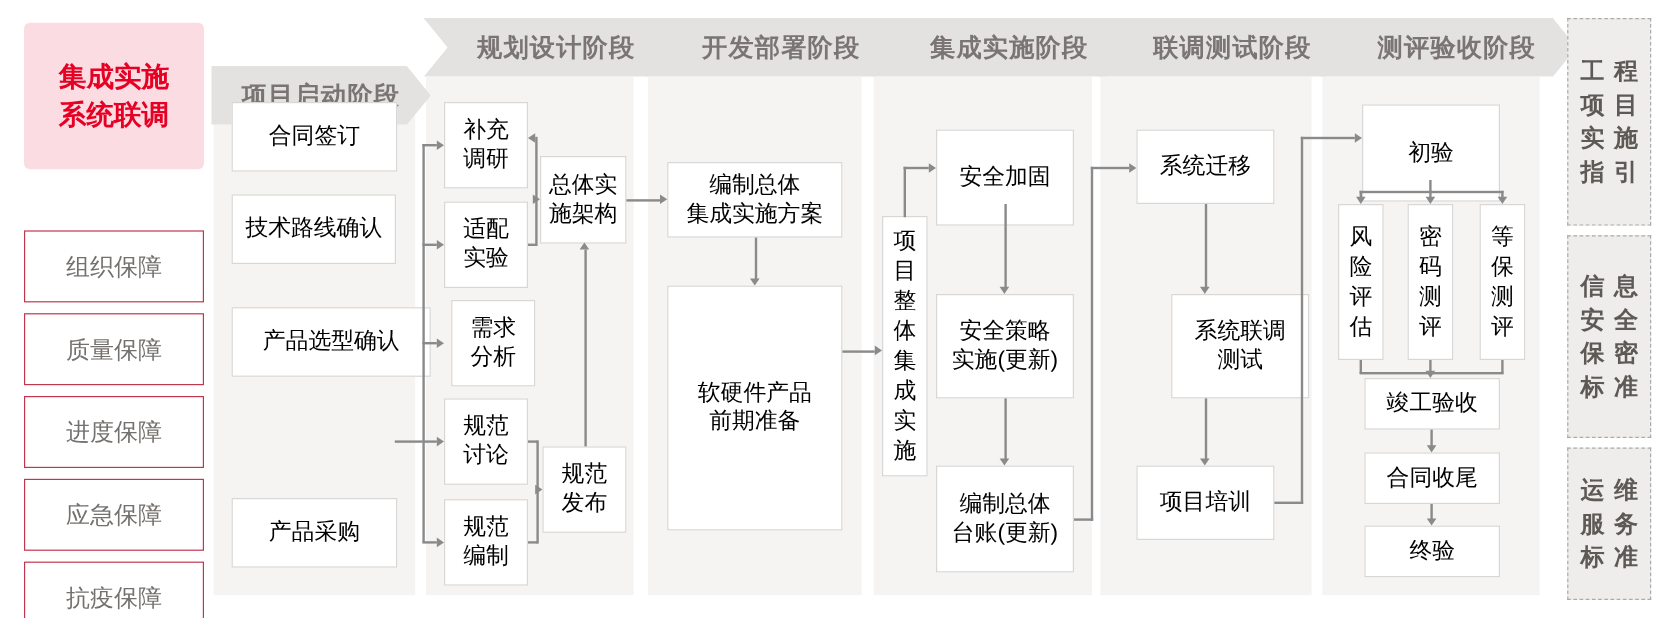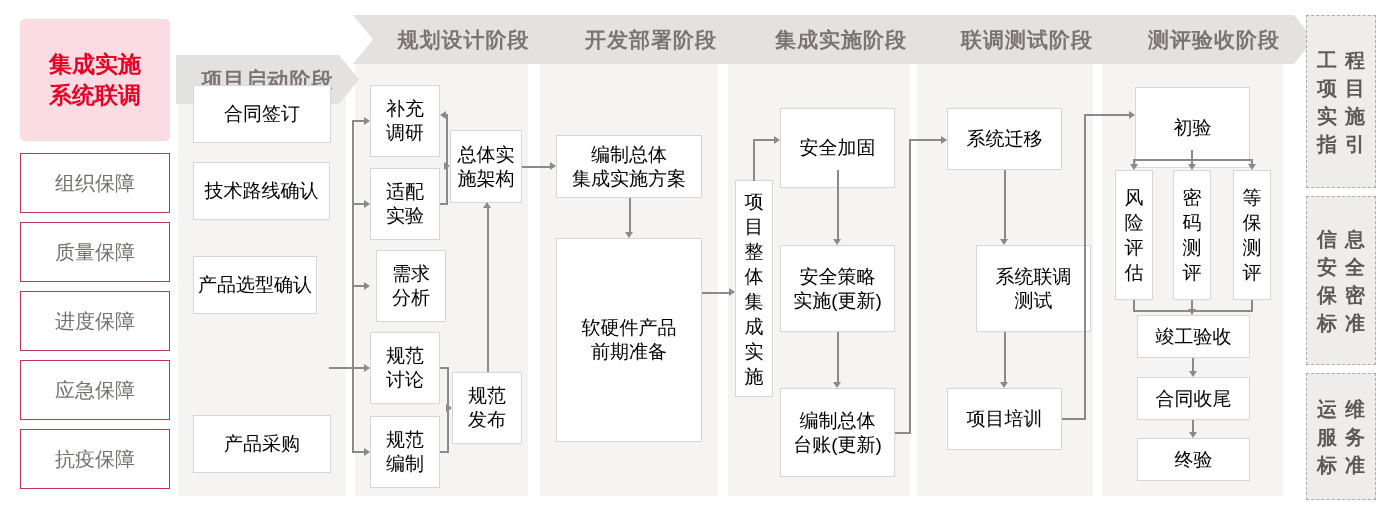--- a/index.html
+++ b/index.html
@@ -13,21 +13,21 @@
   .band.notch{clip-path:polygon(0 0,calc(100% - 20px) 0,100% 50%,calc(100% - 20px) 100%,0 100%,20px 50%);padding-left:14px;}
   .node{position:absolute;background:#fff;border:1px solid #d9d7d5;color:#000000;
         font-size:19px;line-height:24px;display:flex;align-items:center;justify-content:center;
         text-align:center;white-space:pre-line;box-sizing:border-box;}
   .vnode{line-height:25px;}
   .sidebar-head{position:absolute;left:20px;top:19px;width:150px;height:122px;background:#fbdce2;
         border-radius:5px;color:#e60023;font-weight:bold;font-size:23px;line-height:31px;
         display:flex;align-items:center;justify-content:center;text-align:center;white-space:pre-line;}
   .sidebar-item{position:absolute;left:20px;width:150px;height:60px;background:#fff;
         border:1.5px solid #c0374f;color:#73706e;font-size:20px;box-sizing:border-box;
-        display:flex;align-items:center;justify-content:center;}
+        display:flex;align-items:center;justify-content:center;margin-top:39px;}
   .std{position:absolute;left:1306px;width:70px;background:#eeedec;border:1px dashed #adaba9;
         color:#5d5955;font-weight:bold;font-size:20px;line-height:28px;letter-spacing:8px;
         padding-left:8px;box-sizing:border-box;display:flex;align-items:center;justify-content:center;
         text-align:center;white-space:pre-line;}
   .ln{position:absolute;background:#8a8a8a;}
   .arr{position:absolute;width:0;height:0;}
   .arr-r{border-top:4px solid transparent;border-bottom:4px solid transparent;border-left:6px solid #8a8a8a;}
   .arr-l{border-top:4px solid transparent;border-bottom:4px solid transparent;border-right:6px solid #8a8a8a;}
   .arr-d{border-left:4px solid transparent;border-right:4px solid transparent;border-top:6px solid #8a8a8a;}
   .arr-u{border-left:4px solid transparent;border-right:4px solid transparent;border-bottom:6px solid #8a8a8a;}
@@ -54,21 +54,21 @@
   <div class="sidebar-head">集成实施
 系统联调</div>
   <div class="sidebar-item" style="top:153px">组织保障</div>
   <div class="sidebar-item" style="top:222px">质量保障</div>
   <div class="sidebar-item" style="top:291px">进度保障</div>
   <div class="sidebar-item" style="top:360px">应急保障</div>
   <div class="sidebar-item" style="top:429px">抗疫保障</div>
 
   <div class="node" style="left:193px;top:85px;width:138px;height:58px">合同签订</div>
   <div class="node" style="left:193px;top:162px;width:137px;height:58px">技术路线确认</div>
-  <div class="node" style="left:193px;top:256px;width:124px;height:58px">产品选型确认</div>
+  <div class="node" style="left:193px;top:256px;width:166px;height:58px">产品选型确认</div>
   <div class="node" style="left:193px;top:415px;width:138px;height:58px">产品采购</div>
 
   <div class="node" style="left:370px;top:85px;width:70px;height:72px">补充
 调研</div>
   <div class="node" style="left:370px;top:168px;width:70px;height:72px">适配
 实验</div>
   <div class="node" style="left:376px;top:250px;width:70px;height:72px">需求
 分析</div>
   <div class="node" style="left:370px;top:332px;width:70px;height:72px">规范
 讨论</div>

